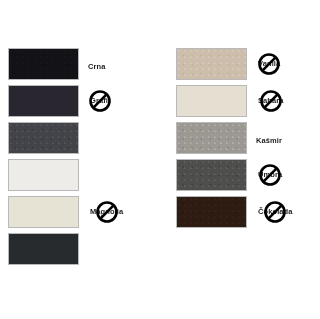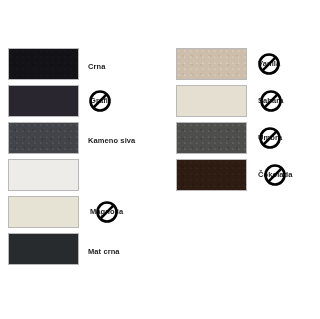--- a/index.html
+++ b/index.html
@@ -106,46 +106,40 @@
               <svg viewBox="0 0 24 24" width="24" height="24">
                 <circle cx="12" cy="12" r="9.5" fill="none" stroke="#000" stroke-width="2.6"></circle>
                 <line x1="5.2" y1="18.8" x2="18.8" y2="5.2" stroke="#000" stroke-width="2.6"></line>
               </svg>
             </span>
           </span>
         </div>
       </div>
       <div class="swatch-row">
         <div class="chip grain" style="background-color: rgb(67, 68, 73);"></div>
-        <div class="label-wrap">
-          <span class=""><span class="label-text">Kameno siva</span></span>
-        </div>
       </div>
       <div class="swatch-row">
         <div class="chip" style="background-color: rgb(238, 236, 232);"></div>
       </div>
       <div class="swatch-row">
         <div class="chip" style="background-color: rgb(230, 226, 212);"></div>
         <div class="label-wrap">
           <span class="label-struck">
             <span class="label-text">Magnolia</span>
             <span class="no-sign">
               <svg viewBox="0 0 24 24" width="24" height="24">
                 <circle cx="12" cy="12" r="9.5" fill="none" stroke="#000" stroke-width="2.6"></circle>
                 <line x1="5.2" y1="18.8" x2="18.8" y2="5.2" stroke="#000" stroke-width="2.6"></line>
               </svg>
             </span>
           </span>
         </div>
       </div>
       <div class="swatch-row">
         <div class="chip" style="background-color: rgb(40, 43, 46);"></div>
-        <div class="label-wrap">
-          <span class=""><span class="label-text">Mat crna</span></span>
-        </div>
       </div>
     </div>
   <div class="swatch-column column-right">
       <div class="swatch-row">
         <div class="chip grain" style="background-color: rgb(205, 189, 171);"></div>
         <div class="label-wrap">
           <span class="label-struck">
             <span class="label-text">Vanila</span>
             <span class="no-sign">
               <svg viewBox="0 0 24 24" width="24" height="24">
@@ -161,20 +155,26 @@
         <div class="label-wrap">
           <span class="label-struck">
             <span class="label-text">Sahara</span>
             <span class="no-sign">
               <svg viewBox="0 0 24 24" width="24" height="24">
                 <circle cx="12" cy="12" r="9.5" fill="none" stroke="#000" stroke-width="2.6"></circle>
                 <line x1="5.2" y1="18.8" x2="18.8" y2="5.2" stroke="#000" stroke-width="2.6"></line>
               </svg>
             </span>
           </span>
+        </div>
+      </div>
+      <div class="swatch-row">
+        <div class="chip grain" style="background-color: rgb(156, 153, 147);"></div>
+        <div class="label-wrap">
+          <span class=""><span class="label-text">Kašmir</span></span>
         </div>
       </div>
       <div class="swatch-row">
         <div class="chip grain" style="background-color: rgb(78, 79, 76);"></div>
         <div class="label-wrap">
           <span class="label-struck">
             <span class="label-text">Umbra</span>
             <span class="no-sign">
               <svg viewBox="0 0 24 24" width="24" height="24">
                 <circle cx="12" cy="12" r="9.5" fill="none" stroke="#000" stroke-width="2.6"></circle>

